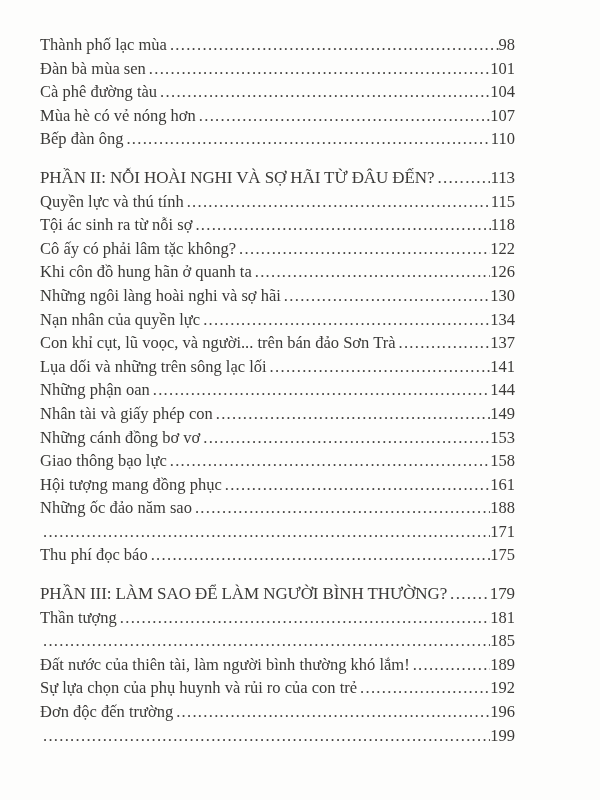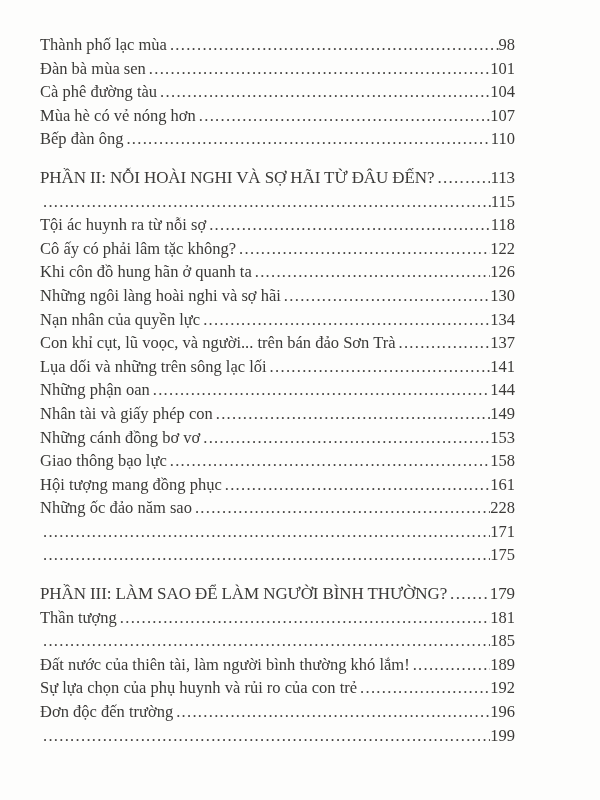--- a/index.html
+++ b/index.html
@@ -68,25 +68,26 @@
         <span class="title">Bếp đàn ông</span>
         <span class="leader">........................................................................................................................................................................................................</span>
         <span class="pagenum">110</span>
       </div>
       <div class="row heading">
         <span class="title">PHẦN II: NỖI HOÀI NGHI VÀ SỢ HÃI TỪ ĐÂU ĐẾN?</span>
         <span class="leader">........................................................................................................................................................................................................</span>
         <span class="pagenum">113</span>
       </div>
       <div class="row">
+        <span class="title">Quyền lực và thú tính</span>
         <span class="leader">........................................................................................................................................................................................................</span>
         <span class="pagenum">115</span>
       </div>
       <div class="row">
-        <span class="title">Tội ác huynh ra từ nỗi sợ</span>
+        <span class="title">Tội ác sinh ra từ nỗi sợ</span>
         <span class="leader">........................................................................................................................................................................................................</span>
         <span class="pagenum">118</span>
       </div>
       <div class="row">
         <span class="title">Cô ấy có phải lâm tặc không?</span>
         <span class="leader">........................................................................................................................................................................................................</span>
         <span class="pagenum">122</span>
       </div>
       <div class="row">
         <span class="title">Khi côn đồ hung hãn ở quanh ta</span>
@@ -134,27 +135,28 @@
         <span class="pagenum">158</span>
       </div>
       <div class="row">
         <span class="title">Hội tượng mang đồng phục</span>
         <span class="leader">........................................................................................................................................................................................................</span>
         <span class="pagenum">161</span>
       </div>
       <div class="row">
         <span class="title">Những ốc đảo năm sao</span>
         <span class="leader">........................................................................................................................................................................................................</span>
-        <span class="pagenum">228</span>
+        <span class="pagenum">188</span>
       </div>
       <div class="row">
         <span class="leader">........................................................................................................................................................................................................</span>
         <span class="pagenum">171</span>
       </div>
       <div class="row">
+        <span class="title">Thu phí đọc báo</span>
         <span class="leader">........................................................................................................................................................................................................</span>
         <span class="pagenum">175</span>
       </div>
       <div class="row heading">
         <span class="title">PHẦN III: LÀM SAO ĐỂ LÀM NGƯỜI BÌNH THƯỜNG?</span>
         <span class="leader">........................................................................................................................................................................................................</span>
         <span class="pagenum">179</span>
       </div>
       <div class="row">
         <span class="title">Thần tượng</span>

